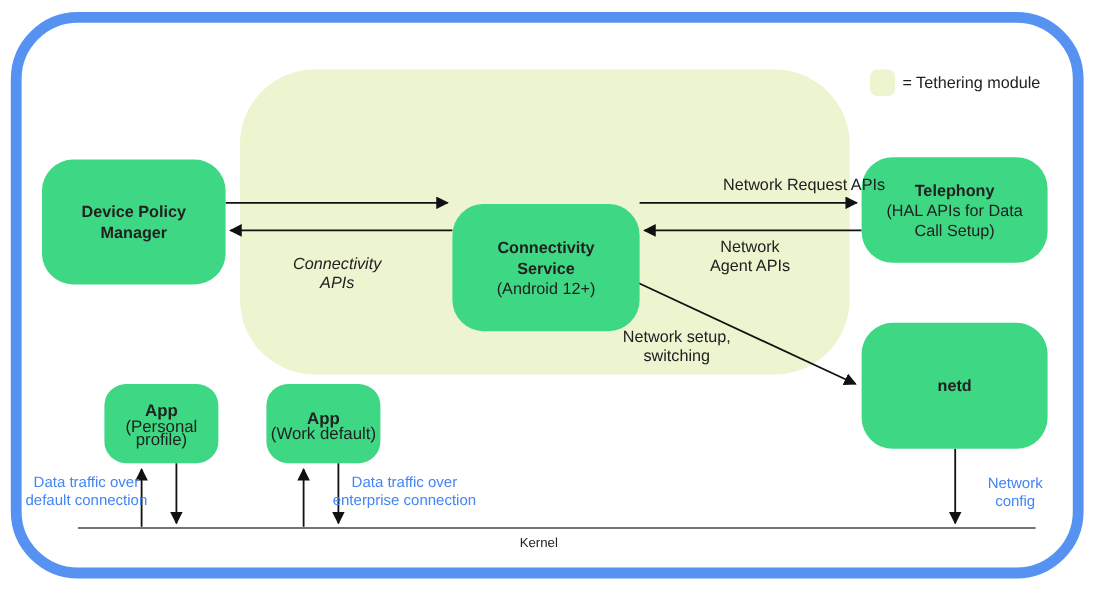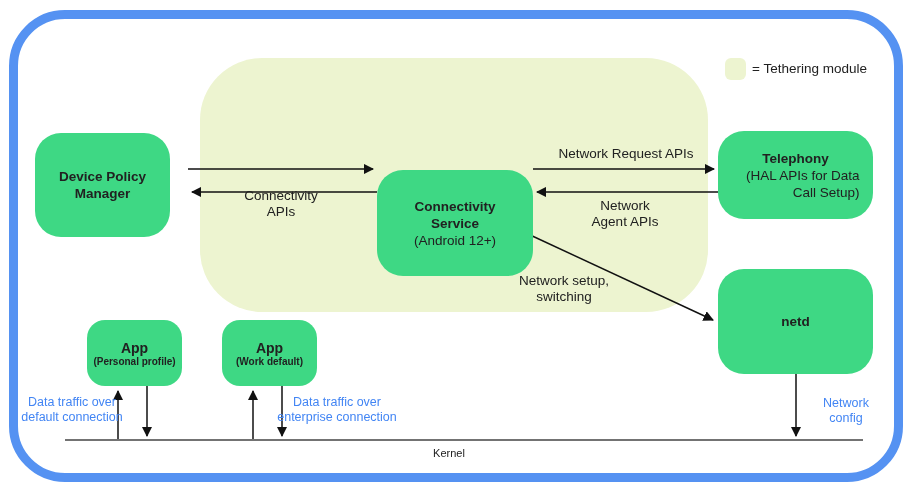--- a/index.html
+++ b/index.html
@@ -25,30 +25,30 @@
   }
   .legend{position:absolute;left:725px;top:58px;display:flex;align-items:flex-start;}
   .legend-swatch{width:21px;height:22px;border-radius:6px;background:var(--module-bg);}
   .legend-label{margin-left:6px;font-size:13.5px;line-height:22px;white-space:nowrap;}
   .gbox{
     position:absolute;background:var(--box-green);border-radius:26px;
     display:flex;flex-direction:column;align-items:center;justify-content:center;
     text-align:center;
   }
   .gbox .title{font-weight:bold;font-size:13.5px;line-height:17px;max-width:112px;}
-  .gbox .subtitle{font-size:13.5px;line-height:17px;max-width:128px;text-align:right;}
+  .gbox .subtitle{font-size:13.5px;line-height:17px;max-width:128px;}
   .gbox.small{border-radius:18px;}
   .gbox.small .title{font-size:14px;line-height:16px;}
-  .gbox.small .subtitle{font-size:10px;font-weight:bold;line-height:11px;max-width:90px;}
+  .gbox.small .subtitle{font-size:14px;font-weight:normal;line-height:11px;max-width:90px;}
   .arrows{position:absolute;left:0;top:0;width:912px;height:491px;}
   .edge-label{
     position:absolute;transform:translateX(-50%);text-align:center;
     font-size:13.5px;line-height:16px;white-space:pre-line;
   }
-  .edge-label.nowrap{white-space:nowrap;}
+  .edge-label.nowrap{white-space:nowrap;margin-left:44px;}
   .edge-label.blue{color:var(--label-blue);font-size:12.5px;line-height:15px;}
   .kernel-label{
     position:absolute;transform:translateX(-50%);font-size:11px;white-space:nowrap;
   }
 </style>
 </head>
 <body>
 
 <div class="canvas">
 
@@ -73,21 +73,21 @@
     <line x1="718" y1="192" x2="537" y2="192" stroke="#111111" stroke-width="1.5" marker-end="url(#ah)"></line>
     <line x1="528" y1="234" x2="713" y2="320" stroke="#111111" stroke-width="1.5" marker-end="url(#ah)"></line>
     <line x1="118" y1="439" x2="118" y2="391" stroke="#111111" stroke-width="1.5" marker-end="url(#ah)"></line>
     <line x1="147" y1="386" x2="147" y2="436" stroke="#111111" stroke-width="1.5" marker-end="url(#ah)"></line>
     <line x1="253" y1="439" x2="253" y2="391" stroke="#111111" stroke-width="1.5" marker-end="url(#ah)"></line>
     <line x1="282" y1="386" x2="282" y2="436" stroke="#111111" stroke-width="1.5" marker-end="url(#ah)"></line>
     <line x1="796" y1="374" x2="796" y2="436" stroke="#111111" stroke-width="1.5" marker-end="url(#ah)"></line>
     <line x1="65" y1="440" x2="863" y2="440" stroke="#444444" stroke-width="1.3"></line>
   </svg>
 
-  <div class="gbox" style="left:35px;top:133px;width:135px;height:104px;">
+  <div class="gbox" style="left:35px;top:133px;width:153px;height:104px;">
     <div class="title">Device Policy Manager</div>
   </div>
 
   <div class="gbox" style="left:377px;top:132px;width:156px;height:106px;margin-top:38px;">
     <div class="title">Connectivity Service</div>
     <div class="subtitle">(Android 12+)</div>
   </div>
 
   <div class="gbox" style="left:718px;top:131px;width:155px;height:88px;">
     <div class="title">Telephony</div>
@@ -106,21 +106,21 @@
   <div class="gbox small" style="left:222px;top:320px;width:95px;height:66px;">
     <div class="title">App</div>
     <div class="subtitle">(Work default)</div>
   </div>
 
   <div class="edge-label nowrap" style="left:626px;top:146px;">Network Request APIs</div>
 
   <div class="edge-label" style="left:625px;top:198px;">Network
 Agent APIs</div>
 
-  <div class="edge-label" style="left:281px;top:188px;">Connectivity
+  <div class="edge-label" style="left:281px;top:212px;font-style:italic;">Connectivity
 APIs</div>
 
   <div class="edge-label" style="left:564px;top:273px;">Network setup,
 switching</div>
 
   <div class="edge-label blue" style="left:72px;top:395px;">Data traffic over
 default connection</div>
 
   <div class="edge-label blue" style="left:337px;top:395px;">Data traffic over
 enterprise connection</div>

